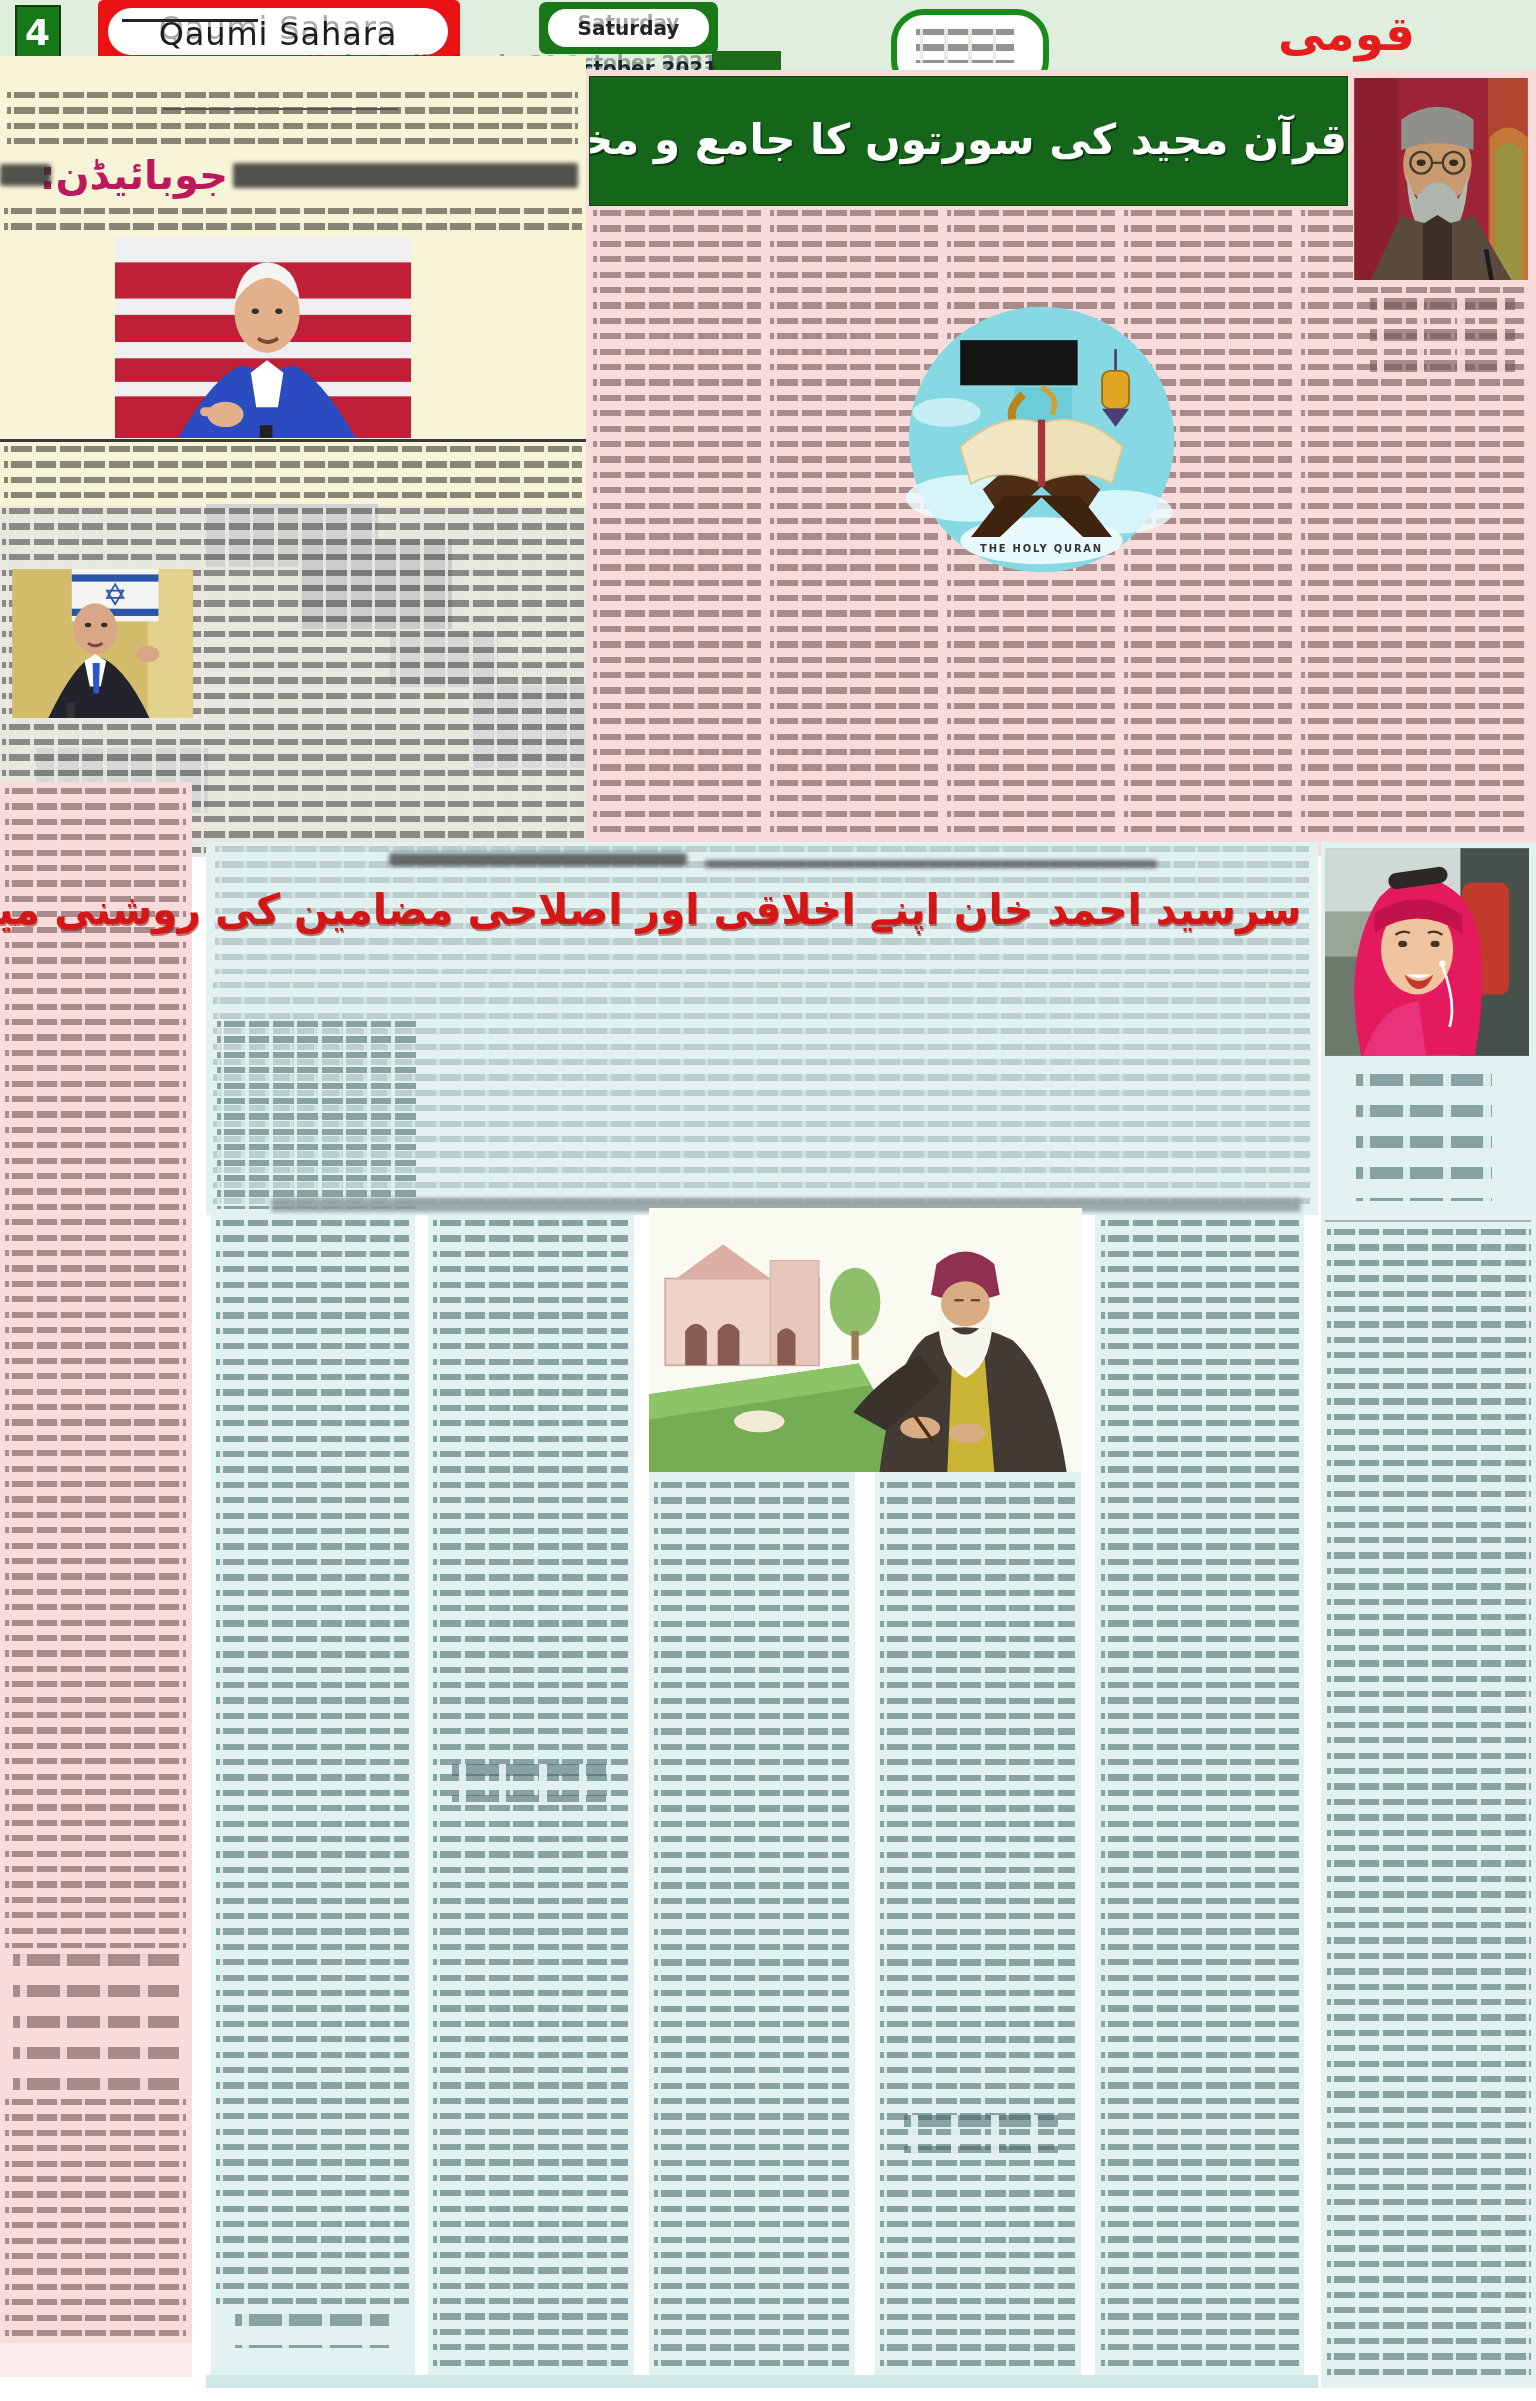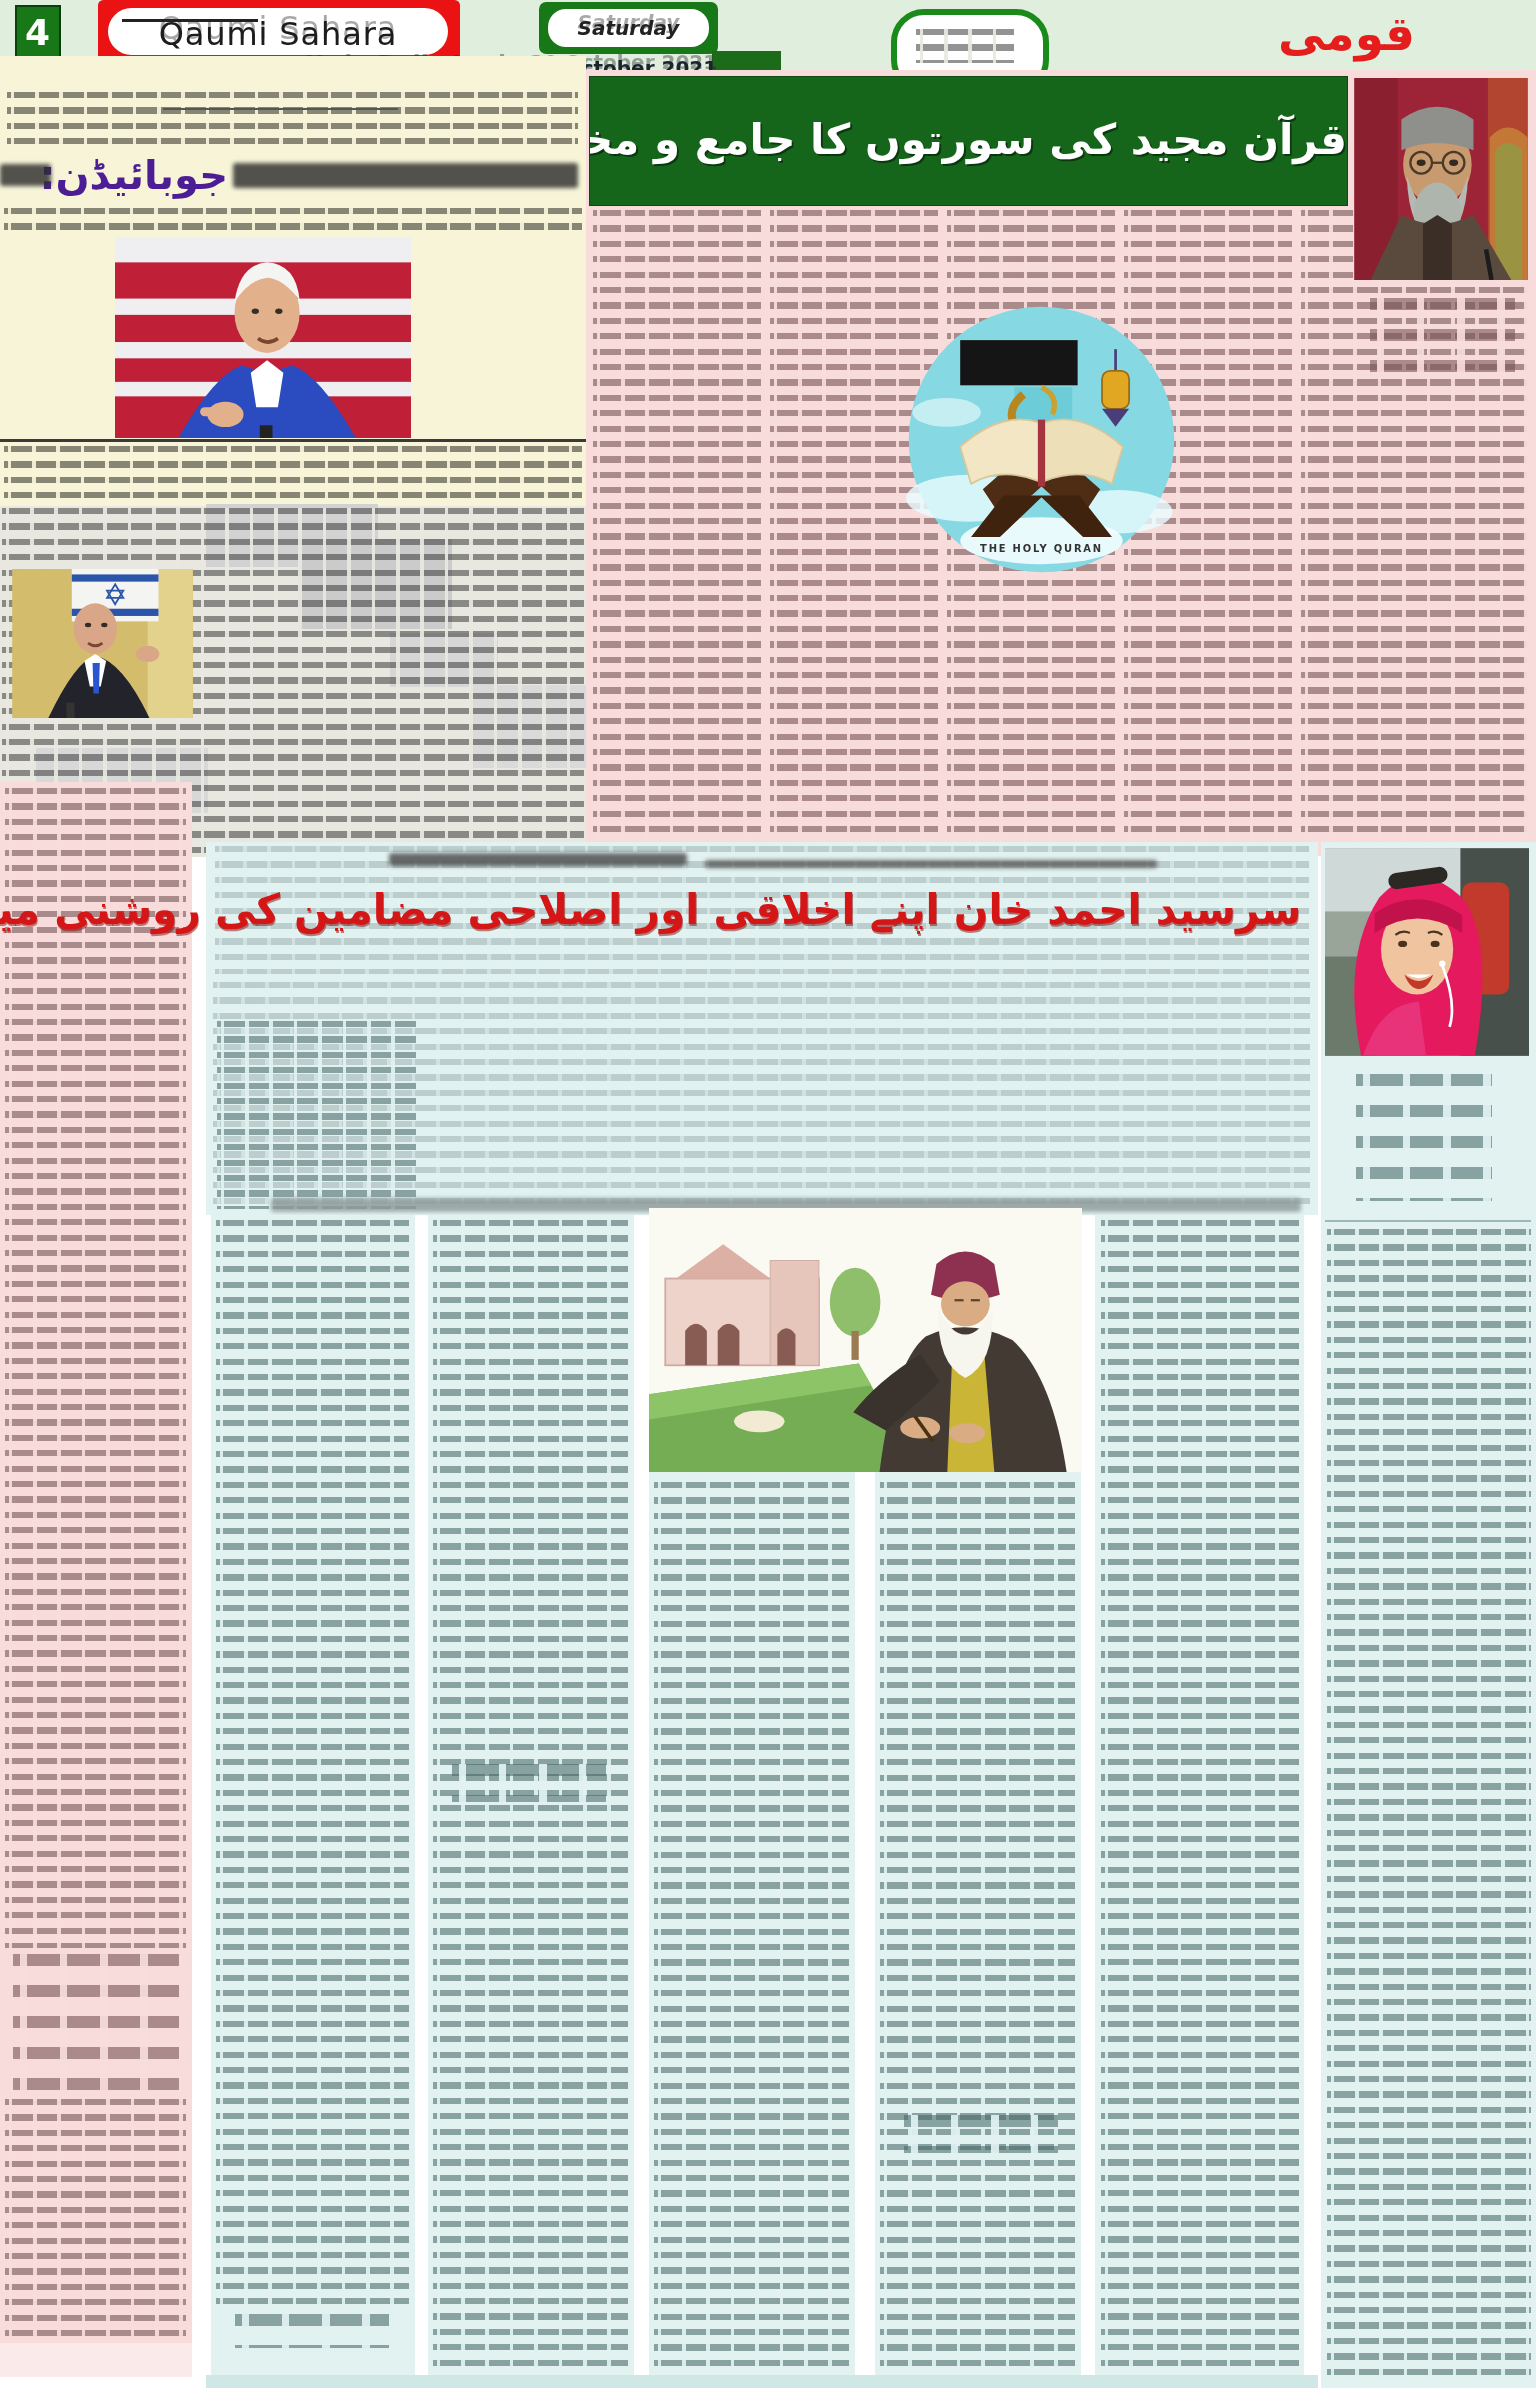--- a/index.html
+++ b/index.html
@@ -45,37 +45,37 @@
               text-align:center;letter-spacing:0.9px;filter:blur(0.5px);">Qaumi Sahara</div>
   <div class="abs" style="left:122px;top:19px;width:136px;height:2.7px;background:#222;"></div>
 
   <div class="abs ghost" style="left:242px;top:56px;width:389px;height:31px;color:#24241f;font-size:23.5px;font-weight:bold;
               text-align:center;filter:blur(0.5px);">Urdu Daily Lucknow</div>
   <div class="abs" style="left:136px;top:78px;width:163px;height:2.7px;background:#333;transform:rotate(-2deg);"></div>
 
   <div class="abs" style="left:539px;top:1.8px;width:179px;height:52px;background:#187818;border-radius:7.2px;"></div>
   <div class="pill" style="left:548px;top:9px;width:161px;height:38px;border-radius:18px;"></div>
   <div class="abs ghost" style="left:548px;top:16.3px;width:161px;height:23.5px;color:#222;font-size:20px;font-weight:bold;
-              text-align:center;filter:blur(0.5px);font-style:italic;">Saturday</div>
+              text-align:center;filter:blur(0.5px);">Saturday</div>
   <div class="abs" style="left:712px;top:51px;width:69px;height:40px;background:#1b6b1b;"></div>
   <div class="abs ghost" style="left:524px;top:56px;width:199px;height:27px;color:#1d2430;font-size:20px;font-weight:bold;
               text-align:center;filter:blur(0.5px);">30 October 2021</div>
 
   <div class="abs" style="left:891px;top:9px;width:146px;height:72px;background:#fff;border:6.3px solid #1a8a1a;border-radius:33px;"></div>
   <div class="tx tx-gray" style="left:916px;top:29px;width:98px;height:34px;"></div>
 
   <div class="abs urdu" style="left:1193px;top:1.8px;width:307px;height:63px;color:#e51d1d;font-size:47px;text-align:center;
               line-height:63px;">قومی صحافت</div>
 
   <div class="abs" style="left:0;top:56px;width:586px;height:450px;background:#f7f4d8;"></div>
 
   <div class="tx tx-cream" style="left:7.2px;top:92px;width:571px;height:54px;"></div>
   <div class="abs" style="left:163px;top:108px;width:235px;height:1.8px;background:#555;"></div>
 
-  <div class="abs urdu" style="left:56px;top:148px;width:172px;height:56px;color:#4c1d95;font-size:40px;line-height:54px;text-align:center;">جوبائیڈن:</div>
+  <div class="abs urdu" style="left:56px;top:148px;width:172px;height:56px;color:#be185d;font-size:40px;line-height:54px;text-align:center;">جوبائیڈن:</div>
   <div class="band" style="left:233px;top:163px;width:345px;height:25px;"></div>
   <div class="band" style="left:0px;top:164px;width:51px;height:22px;"></div>
 
   <div class="tx tx-cream" style="left:3.6px;top:208px;width:578px;height:27px;"></div>
 
   <svg class="abs" style="left:115px;top:237px;" width="296" height="201" viewBox="0 0 327 222">
     <rect width="327" height="222" fill="#efeff1"></rect>
     <g fill="#bf2038">
       <rect y="28" width="327" height="40"></rect>
       <rect y="86" width="327" height="30"></rect>

